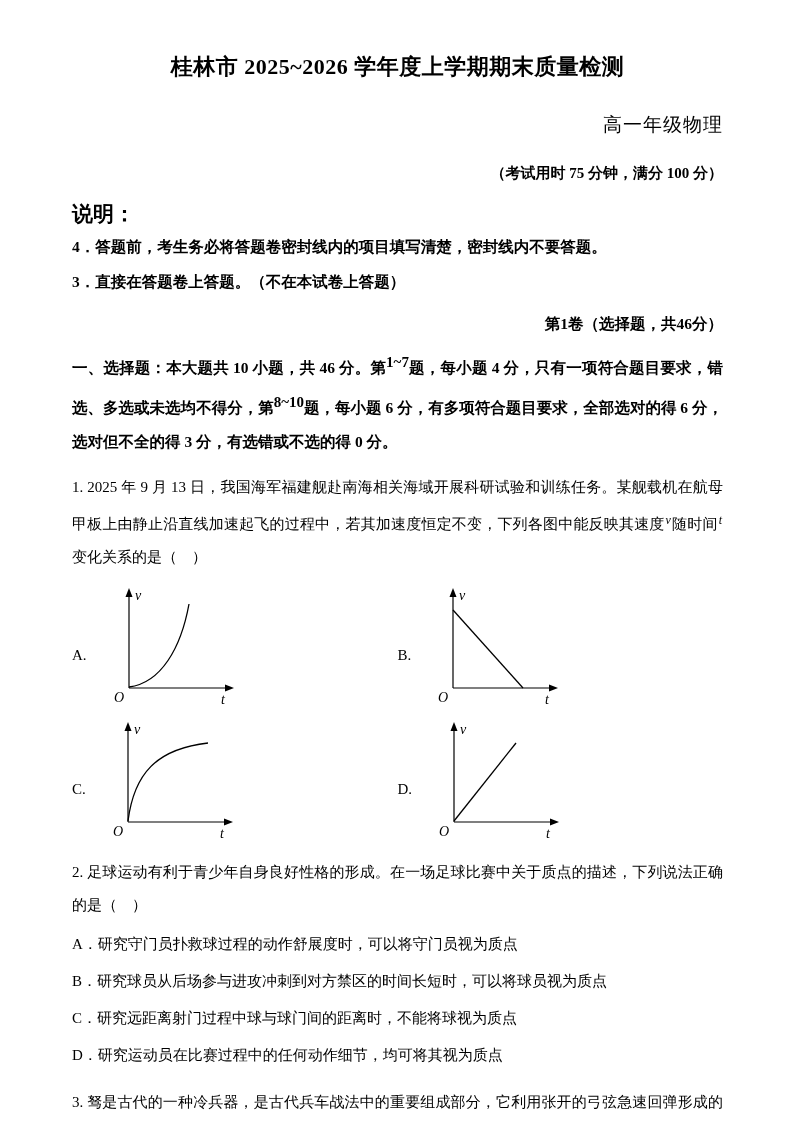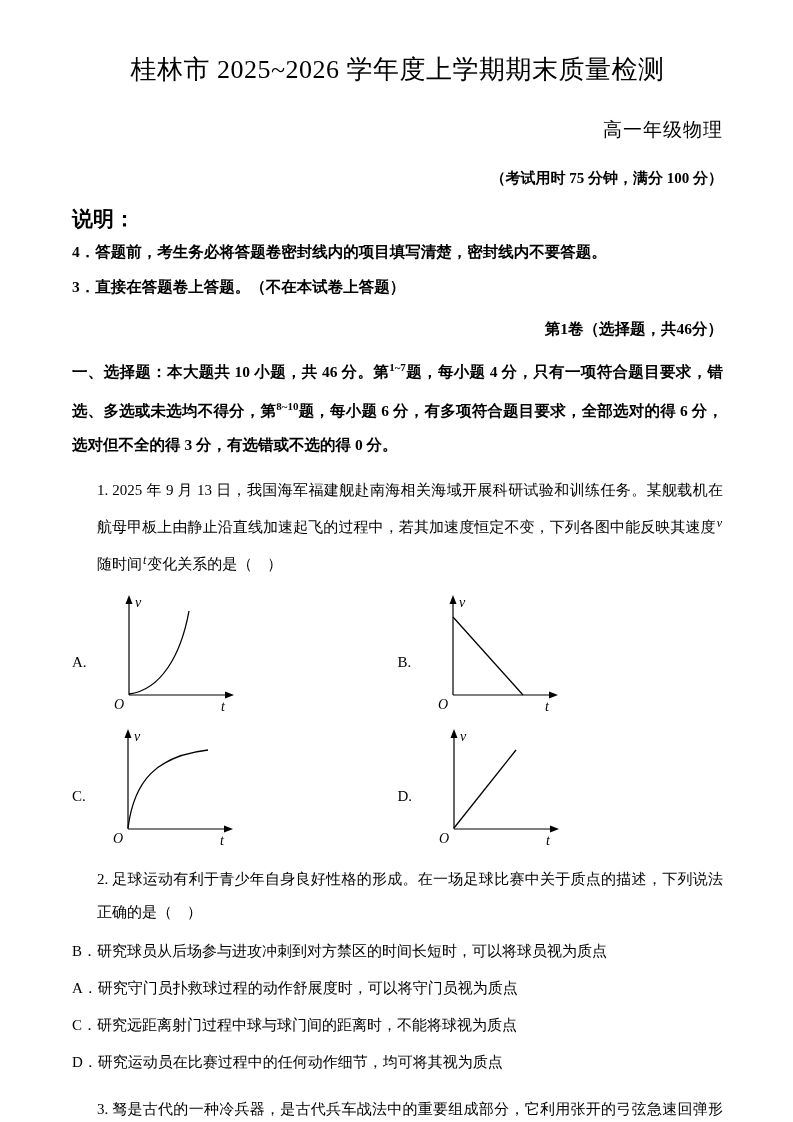--- a/index.html
+++ b/index.html
@@ -10,22 +10,22 @@
     margin: 0 auto;
     color: #000;
     font-family: "Liberation Serif", "DejaVu Serif", serif;
     font-size: 15px;
     overflow: hidden;
   }
   .page { padding: 52px 70px 40px 72px; }
 
   .title {
     text-align: center;
-    font-size: 26px;
-    font-weight: normal;
+    font-size: 22px;
+    font-weight: bold;
     letter-spacing: 0.5px;
   }
   .subtitle {
     text-align: right;
     font-size: 19px;
     margin-top: 30px;
     letter-spacing: 1px;
   }
   .exam-info {
     text-align: right;
@@ -46,28 +46,27 @@
     line-height: 30px;
   }
 
   .intro {
     font-weight: bold;
     font-size: 15.5px;
     line-height: 34px;
     text-align: justify;
     margin-top: 6px;
   }
-  .intro sup { font-size: 11px; vertical-align: 6px; font-weight: bold; }
+  .intro sup { font-size: 15px; vertical-align: 6px; font-weight: bold; }
 
   .q-text {
     font-size: 15px;
     line-height: 33px;
     text-align: justify;
     margin-top: 12px;
-    margin-left: 25px;
   }
   .var {
     font-style: italic;
     font-size: 12px;
     vertical-align: 5px;
     padding: 0 1px;
   }
 
   .graphs { margin-top: 8px; }
   .graph-row { display: flex; margin-top: 6px; }
@@ -173,21 +172,21 @@
         </svg>
       </div>
 
     </div>
 
   </div>
 
   <div class="q-text">2. 足球运动有利于青少年自身良好性格的形成。在一场足球比赛中关于质点的描述，下列说法正确的是（　）</div>
 
   <div class="options">
+    <div class="option">A．研究守门员扑救球过程的动作舒展度时，可以将守门员视为质点</div>
     <div class="option">B．研究球员从后场参与进攻冲刺到对方禁区的时间长短时，可以将球员视为质点</div>
-    <div class="option">A．研究守门员扑救球过程的动作舒展度时，可以将守门员视为质点</div>
     <div class="option">C．研究远距离射门过程中球与球门间的距离时，不能将球视为质点</div>
     <div class="option">D．研究运动员在比赛过程中的任何动作细节，均可将其视为质点</div>
   </div>
 
   <div class="q-text"><span>3. 驽是古代的一种冷兵器，是古代兵车战法中的重要组成部分，它利用张开的弓弦急速回弹形成的动能，高速将箭射出。如图所示，某次发射弩箭的瞬间，两端弓弦的夹角为 60°，弓弦上的张力大小为</span></div>
 
 </div>
 
 </body></html>

